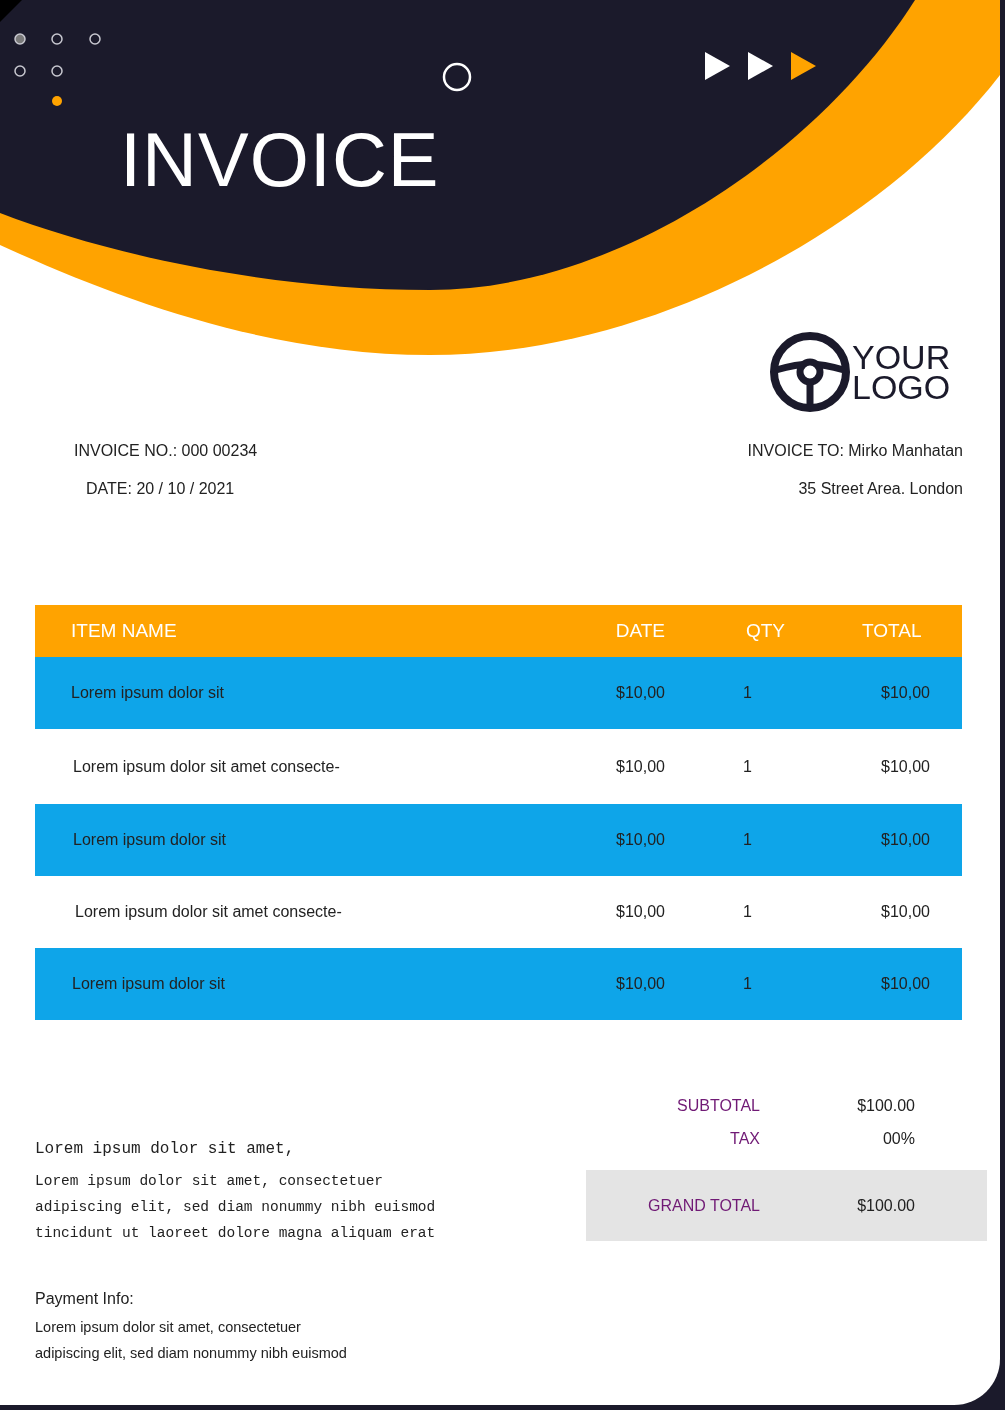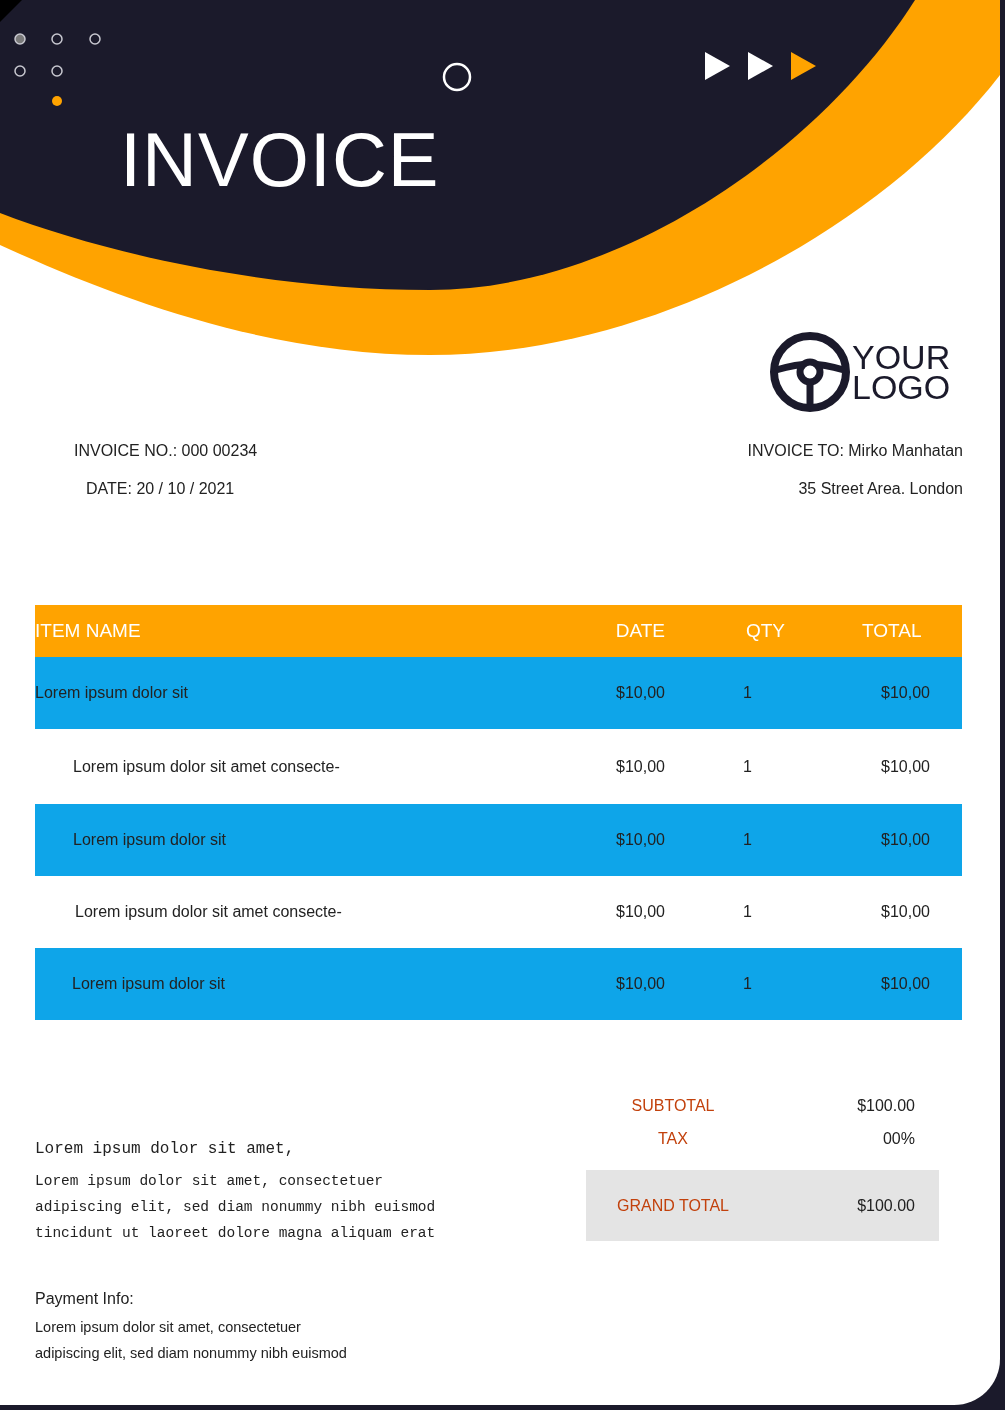--- a/index.html
+++ b/index.html
@@ -35,34 +35,34 @@
   .meta-left { left: 37px; }
   .meta-row { position: absolute; white-space: nowrap; }
 
   .table { position: absolute; left: 35px; top: 605px; width: 927px; }
   .thead {
     height: 52px; background: #ffa300; display: flex; align-items: center;
     color: #ffffff; font-size: 19px;
   }
   .row { display: flex; align-items: center; font-size: 16px; color: #222; }
   .row.grey { background: #0ea5e9; }
-  .c-name { width: 500px; box-sizing: border-box; }
+  .c-name { width: 500px; padding-left: 36px; box-sizing: border-box; }
   .c-price { width: 130px; text-align: right; }
   .c-qty { width: 145px; text-align: center; padding-left: 20px; box-sizing: border-box; }
   .c-total { width: 120px; text-align: right; }
   .thead .c-price { text-align: right; width: 80px; margin-left: 50px; }
   .thead .c-qty { width: 195px; text-align: center; padding-left: 6px; }
   .thead .c-total { width: 100px; text-align: left; padding-left: 2px; }
 
   .totals { position: absolute; left: 586px; top: 1090px; width: 377px; }
   .tot-row { position: absolute; left: 0; width: 377px; height: 30px; display: flex; align-items: center; font-size: 16px; }
-  .tot-label { width: 174px; text-align: center; color: #c2410c; }
+  .tot-label { width: 174px; text-align: right; color: #701a75; }
   .tot-value { width: 155px; text-align: right; color: #222; }
   .grand {
-    position: absolute; left: 0; top: 80px; width: 353px; height: 71px;
+    position: absolute; left: 0; top: 80px; width: 401px; height: 71px;
     background: #e4e4e4; display: flex; align-items: center; font-size: 16px;
   }
 
   .notes { position: absolute; left: 35px; color: #222; }
   .notes .head { font-size: 16px; }
   .notes .line { font-size: 14.5px; line-height: 26px; white-space: nowrap; }
 </style>
 </head>
 <body>
 

